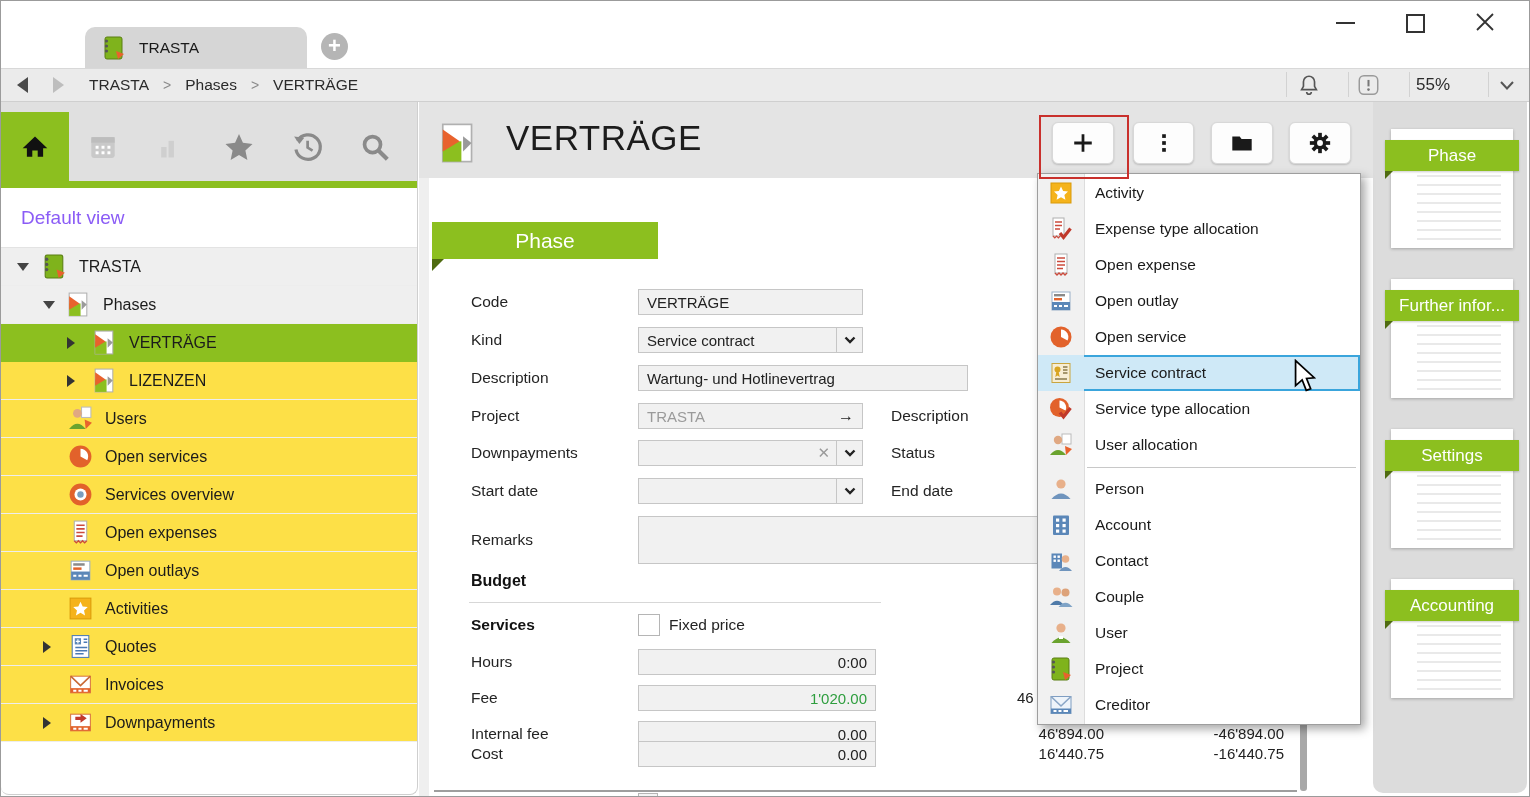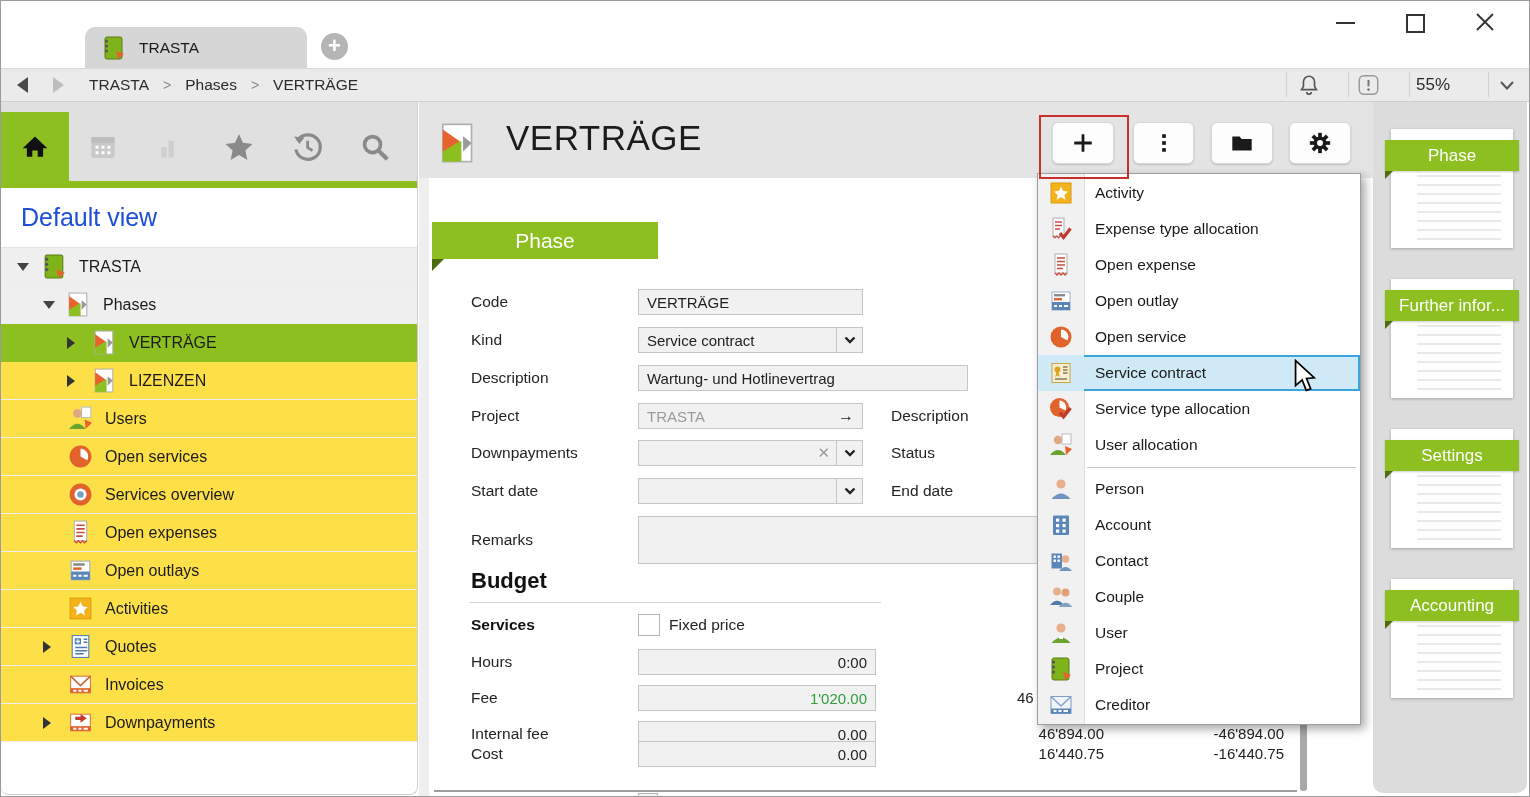--- a/index.html
+++ b/index.html
@@ -32,21 +32,21 @@
   .chevdn{left:1498px;top:78px;width:16px;height:12px;}
 
   
   .leftpanel{left:0;top:101px;width:417px;height:693px;background:#fff;border-right:1px solid #cfcfcf;border-bottom:1px solid #cfcfcf;border-radius:0 0 8px 8px;box-sizing:border-box;overflow:hidden;}
   .iconbar{position:absolute;left:0;top:0;width:100%;height:79px;background:#e0e0e0;display:flex;}
   .navtab{width:68px;height:69px;margin-top:10px;display:flex;align-items:center;justify-content:center;}
   .navtab.active{background:var(--accent-green);}
   .nav-ic{width:32px;height:32px;}
   .greenbar{position:absolute;left:0;top:79px;width:100%;height:7px;background:var(--accent-green);}
   .viewhead{position:absolute;left:0;top:86px;width:100%;height:60px;border-bottom:1px solid #e3e3e3;box-sizing:border-box;display:flex;align-items:center;}
-  .viewhead span{margin-left:20px;font-size:25px;color:#1d4ed8;}
+  .viewhead span{margin-left:20px;font-size:19px;color:#8b5cf6;}
   .tree{position:absolute;left:0;top:146px;width:100%;}
   .trow{height:38px;border-bottom:1px solid #ededed;display:flex;align-items:center;box-sizing:border-box;background:#fde047;}
   .trow.shaded{background:#efefef;}
   .trow.selected{background:var(--accent-green);border-bottom:1px solid var(--accent-green);}
   .expander{width:12px;height:12px;flex:0 0 12px;}
   .expander.open{width:0;height:0;flex-basis:0;border:6px solid transparent;border-top:8px solid #444;margin:6px 6px 0 0;}
   .expander.closed{width:0;height:0;flex-basis:0;border:6px solid transparent;border-left:8px solid #333;margin-right:4px;}
   .t-ic{width:27px;height:27px;flex:0 0 27px;}
   .t-label{margin-left:11px;font-size:16px;color:#1b1b1b;}
   .lvl0{padding-left:16px;} .lvl0 .expander{margin-right:12px;}
@@ -519,21 +519,21 @@
     </div>
 
     <div class="frow" style="top:338px;height:48px">
       <span class="f-label" style="align-self:flex-start;margin-top:15px">Remarks</span>
       <div class="input" style="width:403px;height:48px">
         <span class="val"></span>
       </div>
     </div>
 
     <div class="frow" style="top:390px">
-      <span class="f-label b" style="font-size:22px">Budget</span>
+      <span class="f-label b" style="font-size:16px">Budget</span>
     </div>
     <div class="rule"></div>
 
     <div class="frow" style="top:434px">
       <span class="f-label b">Services</span>
       <span class="checkbox"></span>
       <span class="cb-label">Fixed price</span>
     </div>
 
     <div>

